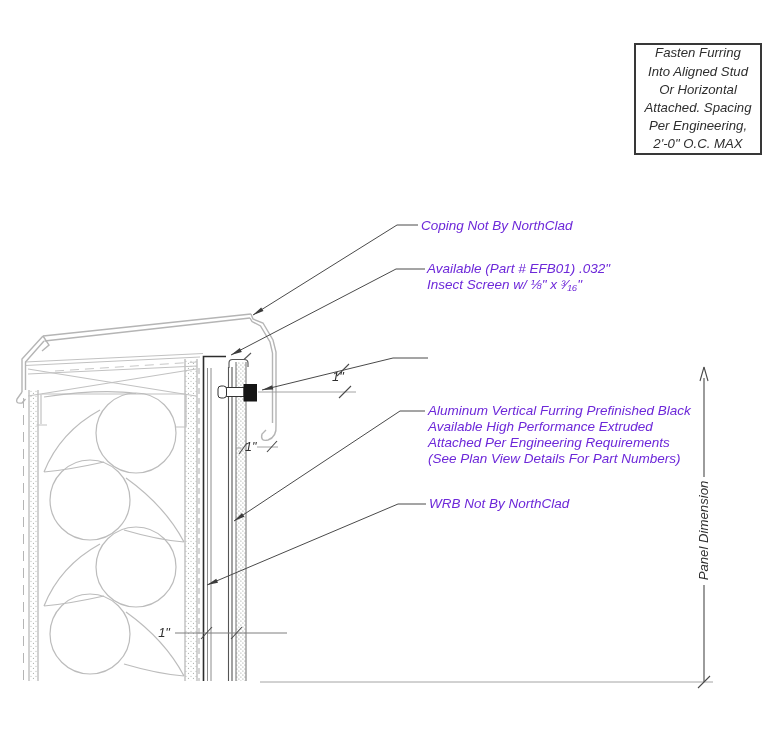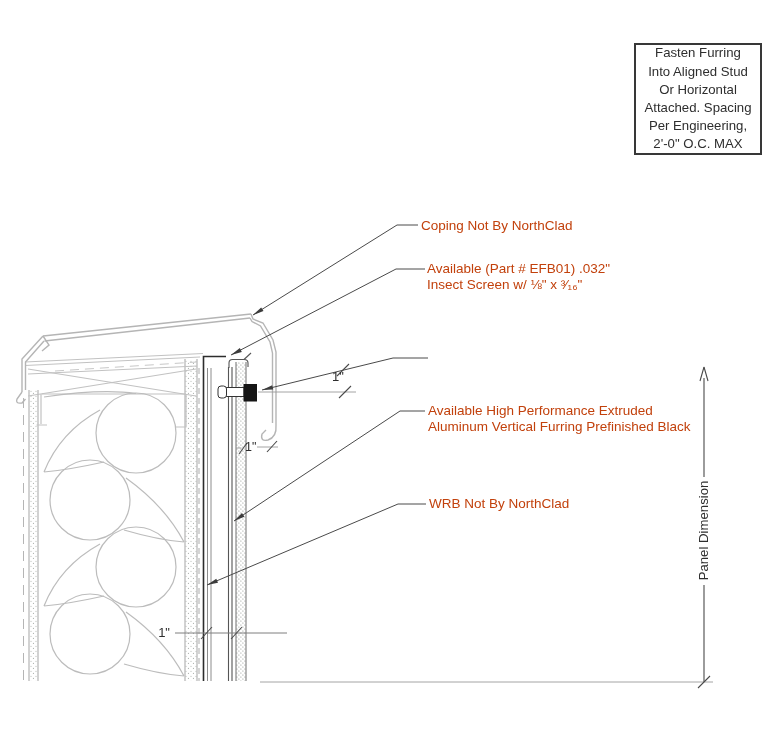--- a/index.html
+++ b/index.html
@@ -1,22 +1,22 @@
 <!DOCTYPE html>
 <html><head>
 <meta charset="utf-8">
 <style>
   html,body{margin:0;padding:0;}
   body{
     width:768px;height:734px;position:relative;background:#ffffff;
     font-family:"Liberation Sans", sans-serif;color:#2e2e2e;overflow:hidden;
   }
-  #stage{position:absolute;left:0;top:0;width:768px;height:734px;}
+  #stage{position:absolute;left:0;top:0;width:768px;height:734px;font-style:italic;}
   svg{position:absolute;left:0;top:0;}
-  .txt{position:absolute;font-size:13.5px;line-height:16px;white-space:nowrap;color:#c2410c;}
+  .txt{position:absolute;font-size:13.5px;line-height:16px;white-space:nowrap;color:#6d28d9;}
   .callout div{white-space:nowrap;}
   .note-box{
     position:absolute;left:634px;top:43px;width:128px;height:112px;
     box-sizing:border-box;border:2px solid #383838;background:#fff;
     display:flex;flex-direction:column;justify-content:center;align-items:center;
     font-size:13.2px;line-height:18.2px;text-align:center;
   }
   .varies{
     position:absolute;left:280px;top:599px;width:126px;text-align:center;
     font-size:13.5px;line-height:16.2px;
@@ -164,22 +164,24 @@
 
   <div class="txt callout" style="left:427px;top:261px;">
     <div>Available (Part # EFB01) .032"</div>
     <div>Insect Screen w/ ⅛" x ³⁄₁₆"</div>
   </div>
 
   <div class="txt callout" style="left:431px;top:348px;">
   </div>
 
   <div class="txt callout" style="left:428px;top:403px;">
+    <div>Aluminum Vertical Furring Prefinished Black</div>
     <div>Available High Performance Extruded</div>
-    <div>Aluminum Vertical Furring Prefinished Black</div>
+    <div>Attached Per Engineering Requirements</div>
+    <div>(See Plan View Details For Part Numbers)</div>
   </div>
 
   <div class="txt" style="left:429px;top:496px;">WRB Not By NorthClad</div>
 
 
   <div class="dim" style="left:332px;top:370px;">1"</div>
   <div class="dim" style="left:245px;top:440px;font-size:12.5px;">1"</div>
   <div class="dim" style="left:146px;top:626px;width:24px;text-align:right;">1"</div>
   <div class="panel-dim-label">Panel Dimension</div>
 

